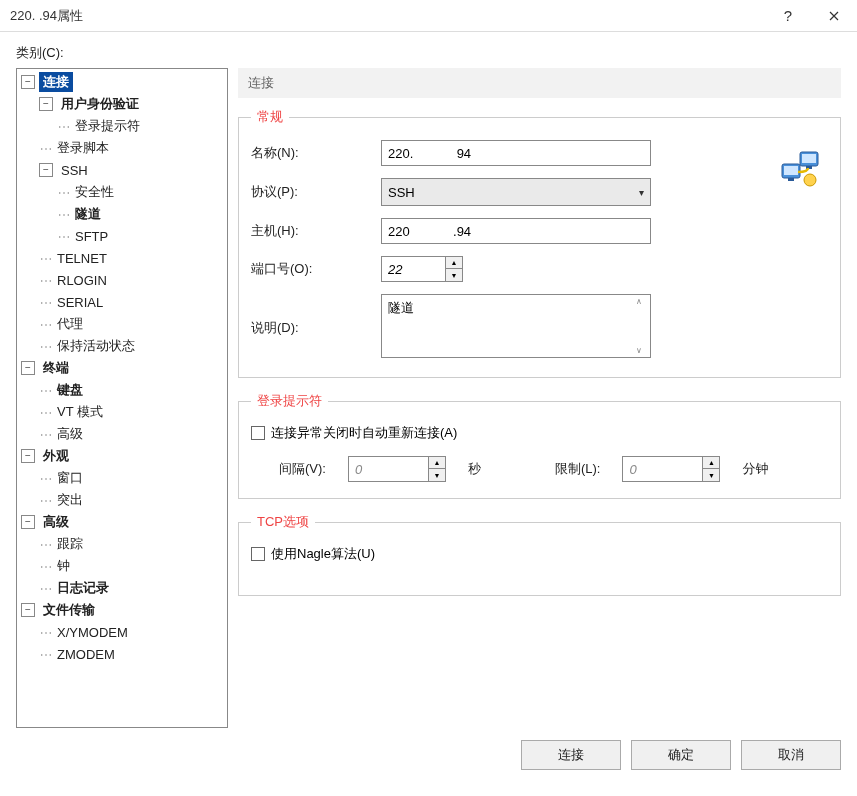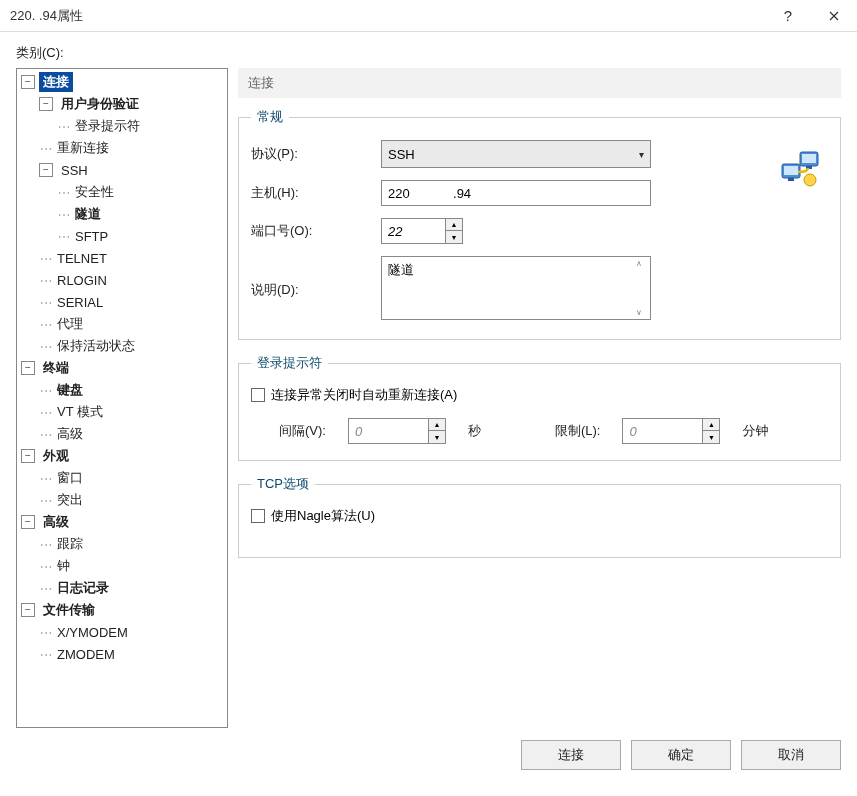--- a/index.html
+++ b/index.html
@@ -21,21 +21,21 @@
 .tree .dash { width: 14px; display: inline-block; text-align: center; color: #999; }
 .tree .label { padding: 1px 4px; color: #222; }
 .tree .bold { font-weight: 700; }
 .tree .selected { background: #0a4ca0; color: #fff; }
 .indent0 { padding-left: 4px; }
 .indent1 { padding-left: 22px; }
 .indent2 { padding-left: 40px; }
 .right-panel { flex: 1; }
 .section-path { background: #f2f2f2; padding: 6px 10px; color: #666; margin-bottom: 10px; }
 fieldset { border: 1px solid #ccc; padding: 14px 12px 16px 12px; margin-bottom: 14px; position: relative; }
-legend { padding: 0 6px; color: #0c4a6e; font-size: 13px; }
+legend { padding: 0 6px; color: #ef4444; font-size: 13px; }
 .form-row { display: flex; align-items: center; margin-bottom: 12px; }
 .form-row:last-child { margin-bottom: 0; }
 .form-label { width: 130px; color: #222; }
 .text-input { width: 270px; height: 26px; border: 1px solid #888; padding: 2px 6px; background: #fff; }
 .select-input { width: 270px; height: 28px; border: 1px solid #888; background: #eaeaea; padding: 2px 6px; display: flex; align-items: center; justify-content: space-between; }
 .select-input .chev { font-size: 10px; color: #333; }
 .spinner { display: flex; }
 .spinner input { width: 64px; height: 26px; border: 1px solid #888; border-right: none; padding: 10px 6px; font-style: italic; }
 .spinner-btns { display: flex; flex-direction: column; border: 1px solid #888; }
 .spinner-btns div { width: 16px; height: 12px; display: flex; align-items: center; justify-content: center; font-size: 7px; background: #f0f0f0; }
@@ -93,21 +93,21 @@
                       <div class="row indent2">
                         <span class="dash">⋯</span>
                         <span class="label">登录提示符</span>
                       </div>
                     </li>
                   </ul>
               </li>
               <li>
                   <div class="row indent1">
                     <span class="dash">⋯</span>
-                    <span class="label">重新连接</span>
+                    <span class="label">登录脚本</span>
                   </div>
                 </li>
               <li>
                   <div class="row indent1">
                     <span class="toggle">−</span>
                     <span class="label">SSH</span>
                   </div>
                 <ul>
                   <li>
                       <div class="row indent2">
@@ -268,20 +268,24 @@
             <rect x="4" y="16" width="14" height="9" fill="#cfe6ff"></rect>
             <rect x="8" y="28" width="6" height="3" fill="#2a5a99"></rect>
             <rect x="20" y="2" width="18" height="14" rx="2" fill="#4a90d9" stroke="#2a5a99"></rect>
             <rect x="22" y="4" width="14" height="9" fill="#cfe6ff"></rect>
             <rect x="26" y="16" width="6" height="3" fill="#2a5a99"></rect>
             <path d="M18 22 Q28 22 28 18" stroke="#e6b800" stroke-width="2.5" fill="none"></path>
             <circle cx="30" cy="30" r="6" fill="#ffd24d" stroke="#cc9900"></circle>
           </svg>
         </div>
         <div class="form-row">
+          <div class="form-label">名称(N):</div>
+          <input class="text-input" value="220.            94" style="">
+        </div>
+        <div class="form-row">
           <div class="form-label">协议(P):</div>
           <div class="select-input">
             <span>SSH</span>
             <span class="chev">▾</span>
           </div>
         </div>
         <div class="form-row">
           <div class="form-label">主机(H):</div>
           <input class="text-input" value="220            .94" style="">
         </div>

